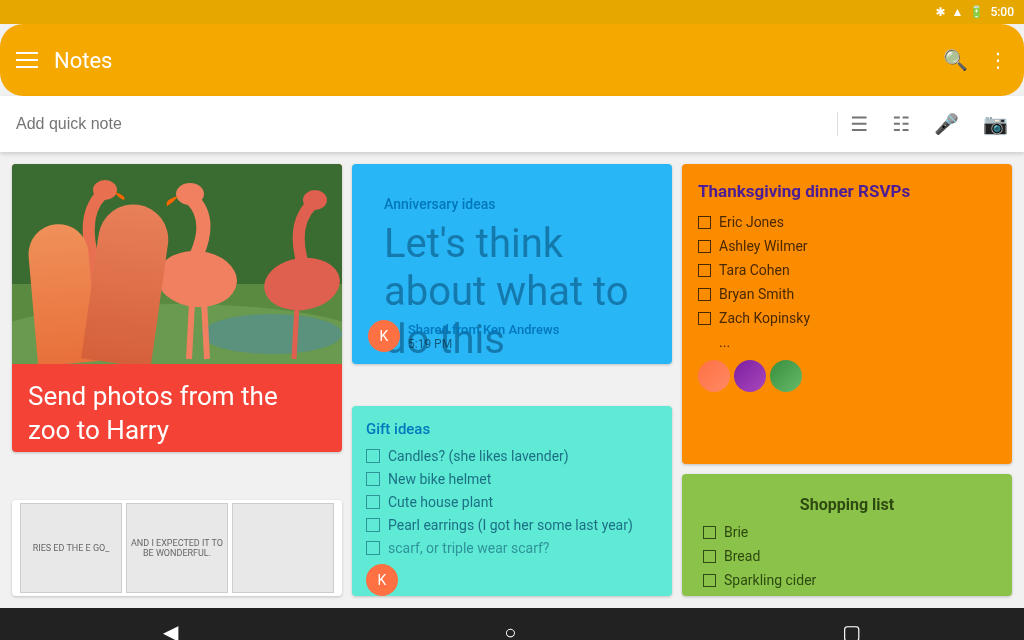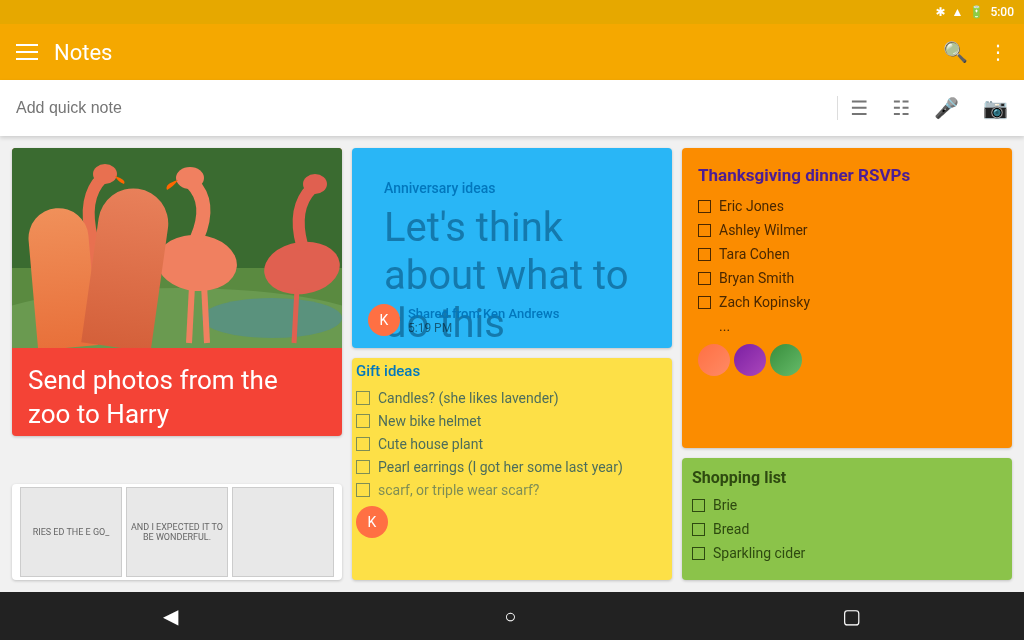--- a/index.html
+++ b/index.html
@@ -8,22 +8,22 @@
     
     .status-bar {
       width: 100%; height: 24px; background: #e6a800;
       display: flex; align-items: center; justify-content: flex-end;
       padding: 0 10px; gap: 6px;
     }
     .status-bar span { color: white; font-size: 12px; font-weight: 500; }
 
     
     .toolbar {
-      width: 100%; height: 56px; background: #f5a800;
-      display: flex; align-items: center; padding: 0 16px;
+      width: 100%; height: 72px; background: #f5a800;
+      display: flex; align-items: center; padding: 0 16px; border-radius: 23px;
     }
     .toolbar-title { color: white; font-size: 22px; font-weight: 400; margin-left: 16px; flex: 1; }
     .toolbar-icons { display: flex; gap: 20px; }
     .toolbar-icon { color: white; font-size: 20px; cursor: pointer; }
 
     
     .quick-note-bar {
       width: 100%; height: 56px; background: white;
       display: flex; align-items: center; padding: 0 16px;
       box-shadow: 0 2px 4px rgba(0,0,0,0.15);
@@ -100,21 +100,21 @@
     }
     .note-anniversary-title { color: #0277bd; font-size: 14px; font-weight: 500; margin-bottom: 8px; }
     .note-anniversary-body { color: rgba(0,60,100,0.5); font-size: 40px; font-weight: 400; line-height: 1.2; }
     .note-anniversary-footer { position: absolute; bottom: 12px; left: 16px; display: flex; align-items: center; gap: 8px; }
     .avatar-circle { width: 32px; height: 32px; border-radius: 50%; background: #ff7043; display: flex; align-items: center; justify-content: center; font-size: 14px; color: white; }
     .shared-info { }
     .shared-by { color: #0277bd; font-size: 13px; font-weight: 500; }
     .shared-time { color: rgba(0,0,0,0.5); font-size: 12px; }
 
     .note-gift {
-      background: #fde047; padding: 4px; flex: 1; min-height: 0;
+      background: #5eead4; padding: 14px; flex: 1; min-height: 0; margin-top: 32px;
     }
     .note-gift-title { color: #0277bd; font-size: 15px; font-weight: 500; margin-bottom: 10px; }
     .checklist-item {
       display: flex; align-items: flex-start; gap: 8px; margin-bottom: 7px;
       color: rgba(0,60,100,0.7); font-size: 14px;
     }
     .check-box { width: 14px; height: 14px; border: 1.5px solid rgba(0,60,100,0.5); flex-shrink: 0; margin-top: 1px; }
     .faded { color: rgba(0,60,100,0.5); font-size: 14px; }
 
     .note-thanksgiving {
@@ -127,21 +127,21 @@
     }
     .th-check { width: 13px; height: 13px; border: 1.5px solid #4a2800; flex-shrink: 0; }
     .thanksgiving-more { color: #4a2800; font-size: 14px; margin: 4px 0 10px 21px; }
     .avatar-row { display: flex; gap: 4px; margin-top: 8px; }
     .av { width: 32px; height: 32px; border-radius: 50%; overflow: hidden; }
     .av-1 { background: linear-gradient(135deg, #ff7043, #ff8a65); }
     .av-2 { background: linear-gradient(135deg, #7b1fa2, #ab47bc); }
     .av-3 { background: linear-gradient(135deg, #388e3c, #66bb6a); }
 
     .note-shopping {
-      background: #8bc34a; padding: 10px; flex: 1;
+      background: #8bc34a; padding: 21px; flex: 1; text-align: center;
     }
     .note-shopping-title { color: #2e4a10; font-size: 16px; font-weight: 700; margin-bottom: 10px; }
     .shopping-item {
       display: flex; align-items: center; gap: 8px; margin-bottom: 8px;
       color: #2e4a10; font-size: 14px;
     }
     .sh-check { width: 13px; height: 13px; border: 1.5px solid #2e4a10; flex-shrink: 0; }
 
     
     .bottom-nav {

